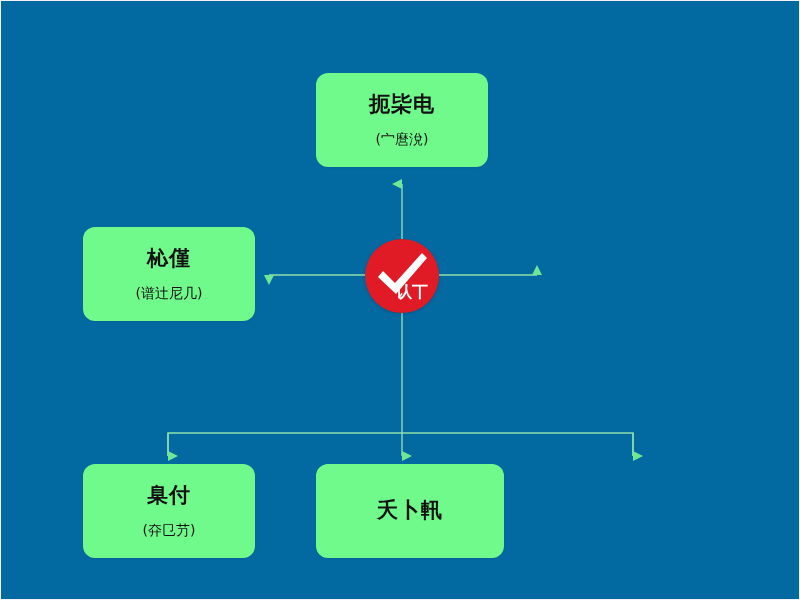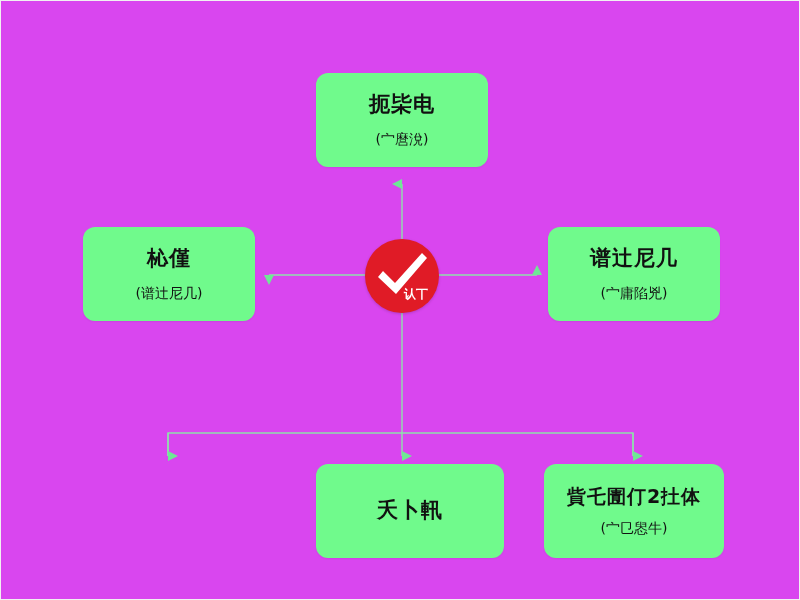--- a/index.html
+++ b/index.html
@@ -4,21 +4,21 @@
 <style>
   html, body {
     margin: 0;
     padding: 0;
     background: #ffffff;
   }
   #canvas {
     position: relative;
     width: 800px;
     height: 600px;
-    background: #d946ef;
+    background: #0369a1;
     border: 1px solid #f1f1f1;
     box-sizing: border-box;
     overflow: hidden;
     font-family: "DejaVu Sans", "Liberation Sans", sans-serif;
   }
   #edges {
     position: absolute;
     left: 0;
     top: 0;
     width: 800px;
@@ -63,21 +63,21 @@
     justify-content: center;
     z-index: 3;
     box-shadow: 0 1px 3px rgba(0,0,0,0.18);
   }
   #hub svg { position: absolute; left: 0; top: 0; }
   #hub .hub-label {
     position: absolute;
     right: 11px;
     bottom: 13px;
     color: #ffffff;
-    font-size: 12px;
+    font-size: 16px;
     font-weight: bold;
     letter-spacing: 0px;
     line-height: 1;
   }
 </style>
 </head>
 <body>
 
 <div id="canvas">
 
@@ -120,35 +120,31 @@
   <div class="node" style="left:315px; top:72px; width:172px; height:94px;">
     <div class="title">扼枈电</div>
     <div class="subtitle">(宀麿涗)</div>
   </div>
 
   <div class="node" style="left:82px; top:226px; width:172px; height:94px;text-align:right;">
     <div class="title">杺僅</div>
     <div class="subtitle">(谱辻尼几)</div>
   </div>
 
-  <div class="node" style="left:547px; top:226px; width:172px; height:94px;">
-    <div class="title">谱辻尼几</div>
-    <div class="subtitle">(宀庸陷兇)</div>
+
+  <div class="node" style="left:82px; top:463px; width:172px; height:94px;">
+    <div class="title">臬付</div>
+    <div class="subtitle">(㚏㔾芀)</div>
   </div>
-
 
   <div class="node no-sub" style="left:315px; top:463px; width:188px; height:94px;">
     <div class="title">夭卜軐</div>
 
   </div>
 
-  <div class="node" style="left:543px; top:463px; width:180px; height:94px;">
-    <div class="title" style="font-size:19px;">貲乇圊仃2扗体</div>
-    <div class="subtitle">(宀㔾惥牛)</div>
-  </div>
 
   <div id="hub" style="left:364px; top:238px; width:74px; height:74px;">
     <svg width="74" height="74" viewBox="0 0 74 74">
       <path d="M13 38 L18 32 L30 44 L57 14 L62 19 L31 55 Z" fill="#ffffff"></path>
     </svg>
     <span class="hub-label">认丅</span>
   </div>
 
 </div>
 

